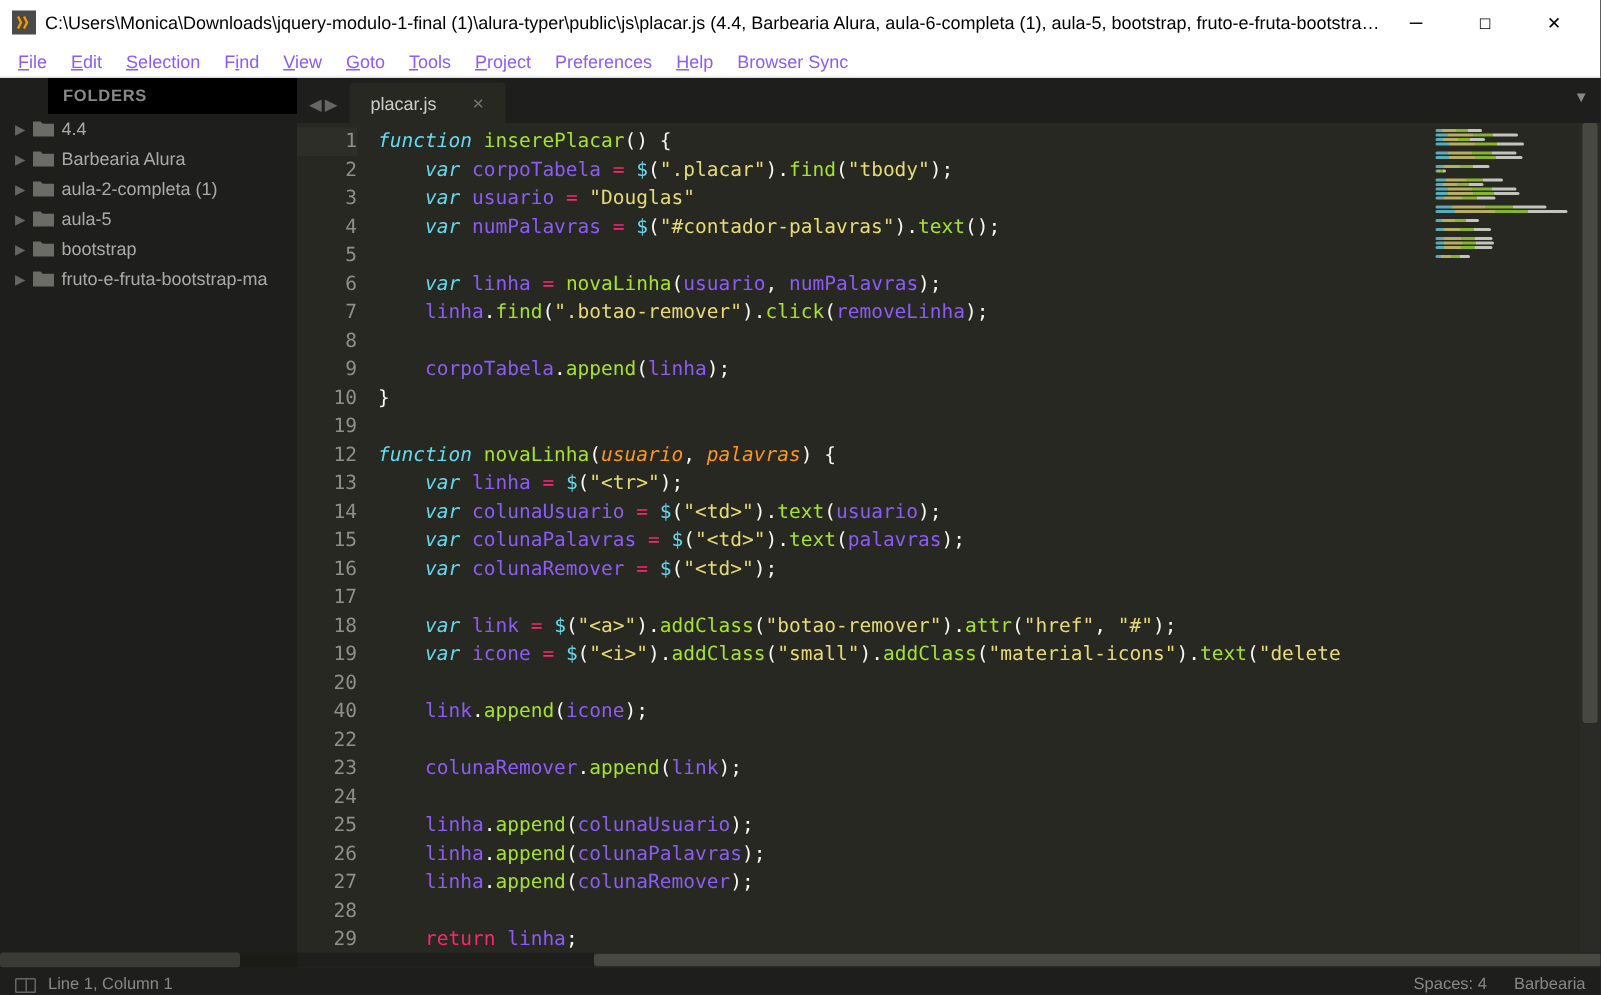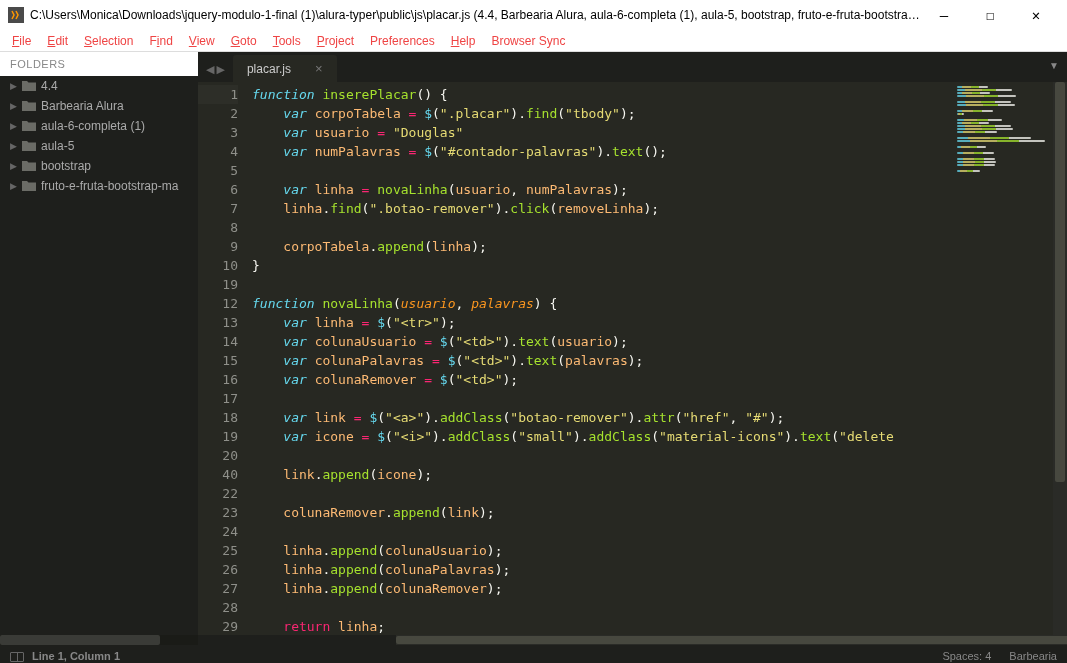--- a/index.html
+++ b/index.html
@@ -7,30 +7,30 @@
 
 
 .titlebar { height:30px; background:#fff; color:#000; display:flex; align-items:center; padding:0 8px; }
 .titlebar .icon-box { width:16px; height:16px; background:#4a4a4a; margin-right:6px; display:flex; align-items:center; justify-content:center; }
 .titlebar .icon-box svg { width:12px; height:12px; }
 .titlebar .title { flex:1; font-size:12px; white-space:nowrap; overflow:hidden; text-overflow:ellipsis; }
 .titlebar .win-controls { display:flex; gap:0; }
 .titlebar .win-btn { width:46px; height:30px; display:flex; align-items:center; justify-content:center; font-size:14px; font-family:monospace; }
 
 
-.menubar { height:22px; background:#fff; color:#ef4444; display:flex; align-items:center; padding:0 4px; font-size:12px; border-bottom:1px solid #ddd; }
+.menubar { height:22px; background:#fff; color:#8b5cf6; display:flex; align-items:center; padding:0 4px; font-size:12px; border-bottom:1px solid #ddd; }
 .menubar .menu-item { padding:2px 8px; cursor:default; }
 .menubar .menu-item u { text-decoration:underline; }
 
 
 .main { display:flex; height:593px; }
 
 
 .sidebar { width:198px; background:#1e1f1c; color:#888; display:flex; flex-direction:column; overflow:hidden; }
-.side-header { background:#ffffff; color:#888; font-weight:normal; font-size:11px; padding:6px 10px; letter-spacing:0.5px; }
+.side-header { background:#000000; color:#888; font-weight:bold; font-size:11px; padding:6px 10px; letter-spacing:0.5px;margin-left:32px; }
 .folder-tree { flex:1; overflow:hidden; }
 .tree-item { display:flex; align-items:center; padding:3px 0 3px 10px; font-size:12px; color:#aaa; white-space:nowrap; }
 .tree-item .arrow { width:10px; font-size:9px; color:#666; margin-right:2px; }
 .tree-item .folder-icon { width:14px; height:12px; margin-right:5px; display:inline-block; }
 .tree-item .folder-icon svg { width:14px; height:12px; }
 .side-scrollbar { height:10px; background:#1a1b17; position:relative; }
 .side-scrollbar .thumb { position:absolute; left:0; top:0; height:10px; width:160px; background:#3a3b37; border-radius:2px; }
 
 
 .editor-area { flex:1; display:flex; flex-direction:column; background:#272822; position:relative; }
@@ -54,31 +54,31 @@
 .vscroll { width:14px; background:#2a2b27; position:relative; }
 .vscroll .thumb { position:absolute; top:0; left:2px; right:2px; height:400px; background:#47483f; border-radius:2px; }
 
 .hscroll-row { height:10px; background:#1e1f1c; display:flex; }
 .hscroll-left { width:198px; }
 .hscroll-right { flex:1; position:relative; background:#2a2b27; }
 .hscroll-right .thumb { position:absolute; left:0; top:1px; height:8px; width:720px; background:#47483f; border-radius:2px; }
 
 
 .statusbar { height:22px; background:#1e1f1c; color:#888; display:flex; align-items:center; font-size:11px; padding:0 10px; }
-.statusbar .sb-left { display:flex; align-items:flex-end; gap:8px;font-weight:bold; }
+.statusbar .sb-left { display:flex; align-items:flex-end; gap:8px; }
 .statusbar .sb-right { margin-left:auto; display:flex; gap:18px;justify-content:flex-end; }
 .sb-icon { width:14px; height:10px; border:1px solid #666; border-radius:1px; position:relative; }
 .sb-icon::after { content:""; position:absolute; left:50%; top:0; bottom:0; width:1px; background:#666; }
 .kw2 { color:#66d9ef; font-style:italic; }
 .fn { color:#a6e22e; }
 .pn { color:#fd971f; font-style:italic; }
 .st { color:#e6db74; }
 .op { color:#f92672; }
 .pu { color:#f8f8f2; }
-.id { color:#fdba74; }
+.id { color:#8b5cf6; }
 .jq { color:#66d9ef; }
 </style>
 </head>
 <body>
 
 <div class="titlebar">
   <div class="icon-box">
     <svg viewBox="0 0 12 12">
         <path d="M2 10 L4 6 L2 2 M6 10 L8 6 L6 2" stroke="#ff9800" stroke-width="1.5" fill="none"></path>
       </svg>
@@ -122,21 +122,21 @@
           <span class="folder-icon"><svg viewBox="0 0 14 12">
               <path d="M0 1 h5 l1.5 1.5 H14 V11 H0 Z" fill="#6b6c66"></path>
             </svg></span>
           <span>Barbearia Alura</span>
         </div>
         <div class="tree-item">
           <span class="arrow">▶</span>
           <span class="folder-icon"><svg viewBox="0 0 14 12">
               <path d="M0 1 h5 l1.5 1.5 H14 V11 H0 Z" fill="#6b6c66"></path>
             </svg></span>
-          <span>aula-6-completa (1)</span>
+          <span>aula-2-completa (1)</span>
         </div>
         <div class="tree-item">
           <span class="arrow">▶</span>
           <span class="folder-icon"><svg viewBox="0 0 14 12">
               <path d="M0 1 h5 l1.5 1.5 H14 V11 H0 Z" fill="#6b6c66"></path>
             </svg></span>
           <span>aula-5</span>
         </div>
         <div class="tree-item">
           <span class="arrow">▶</span>

